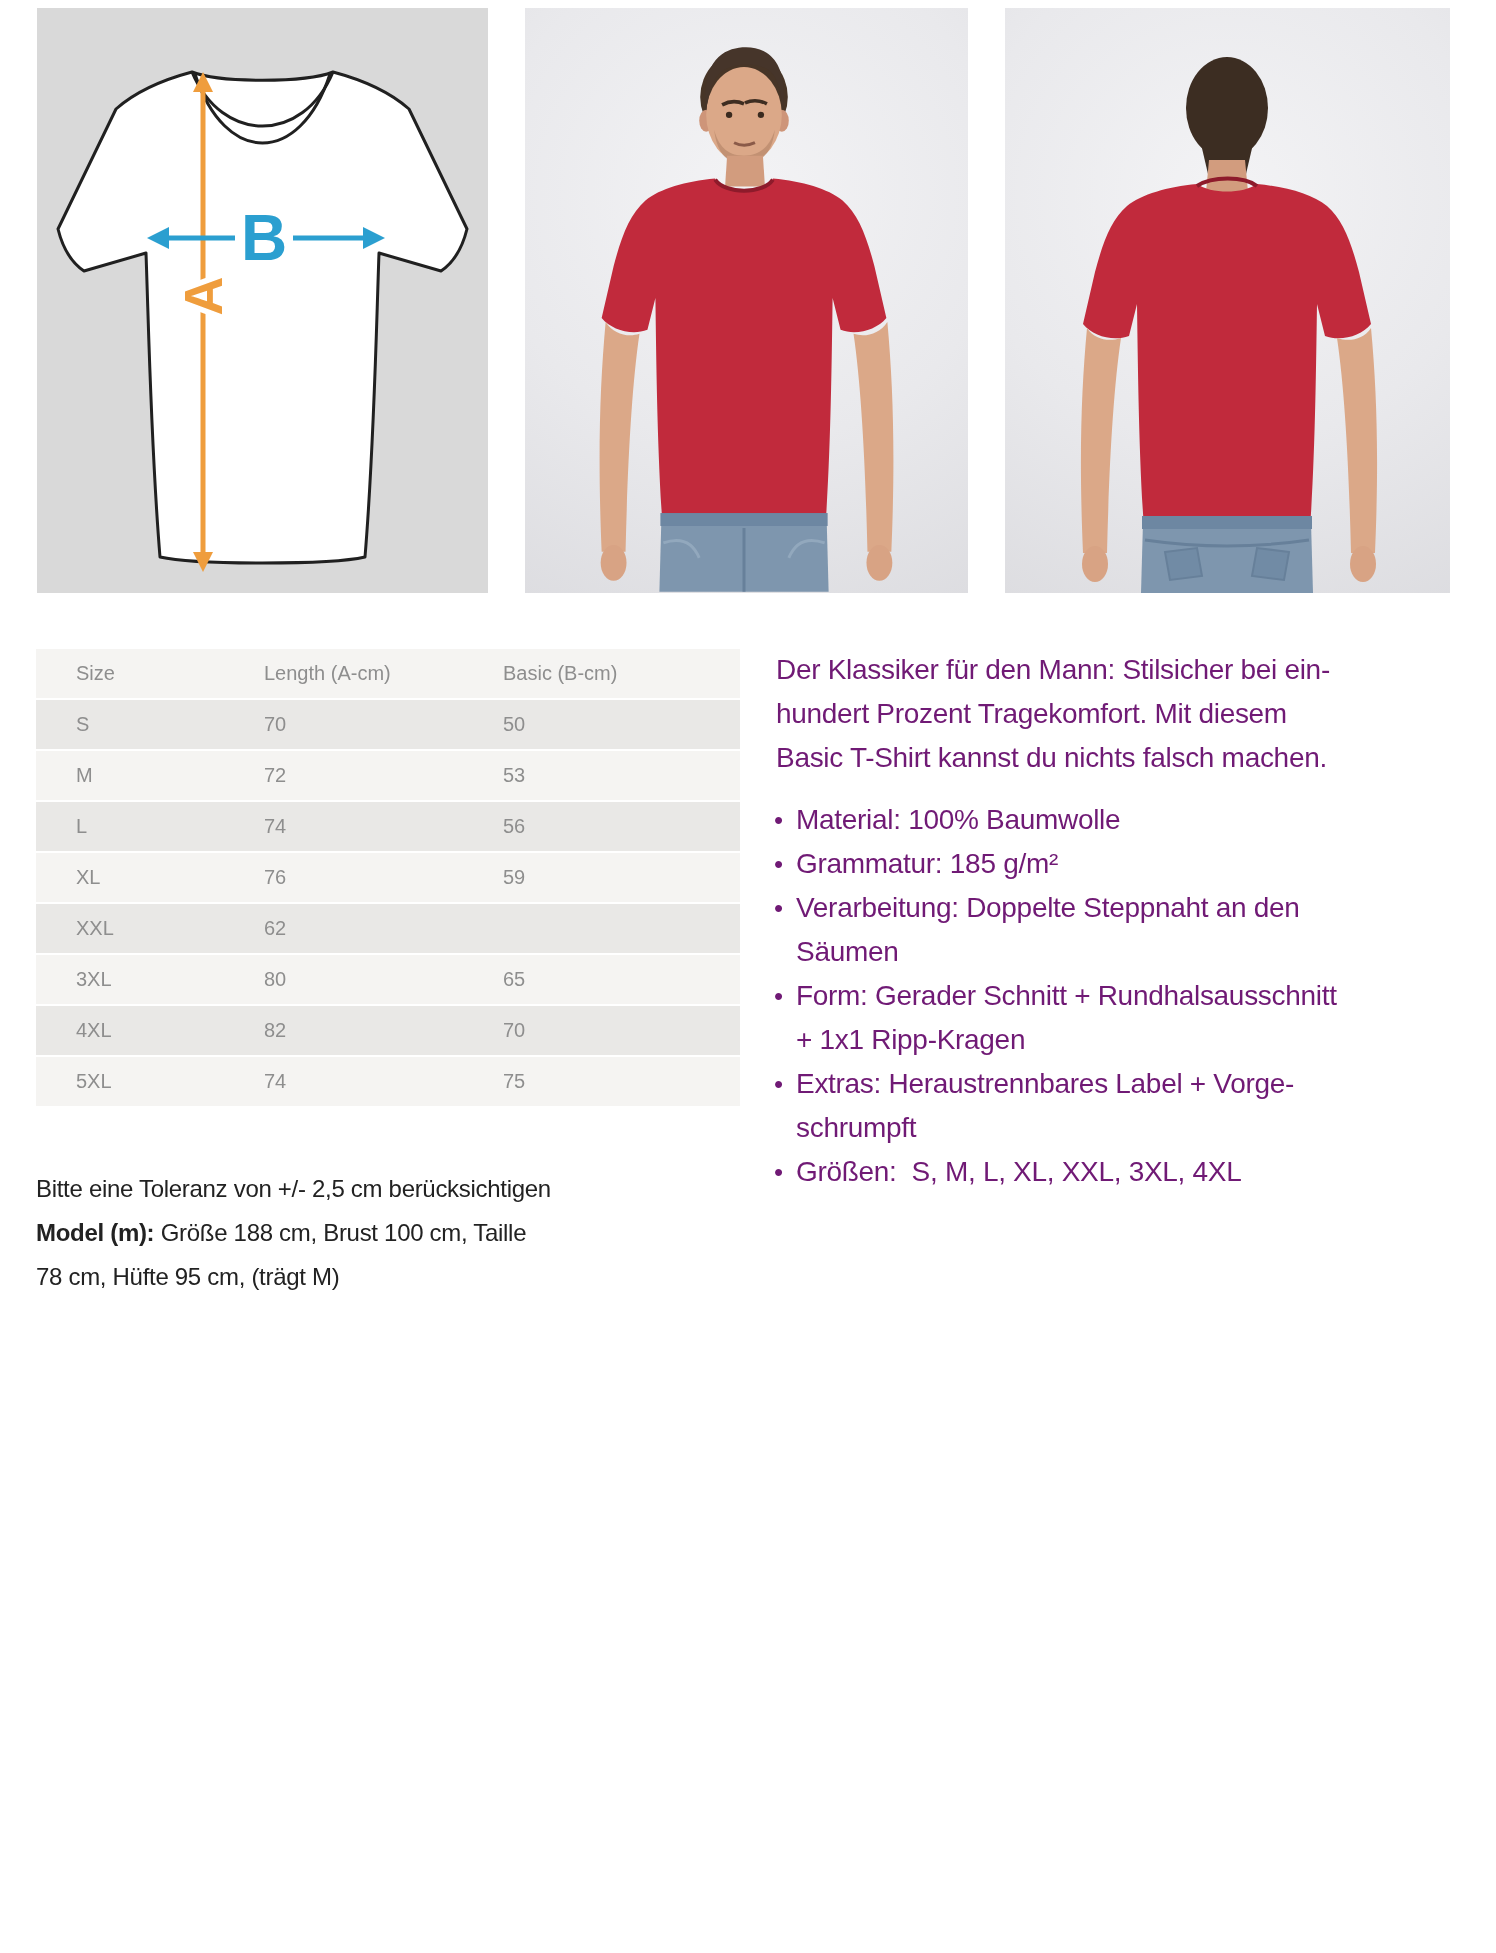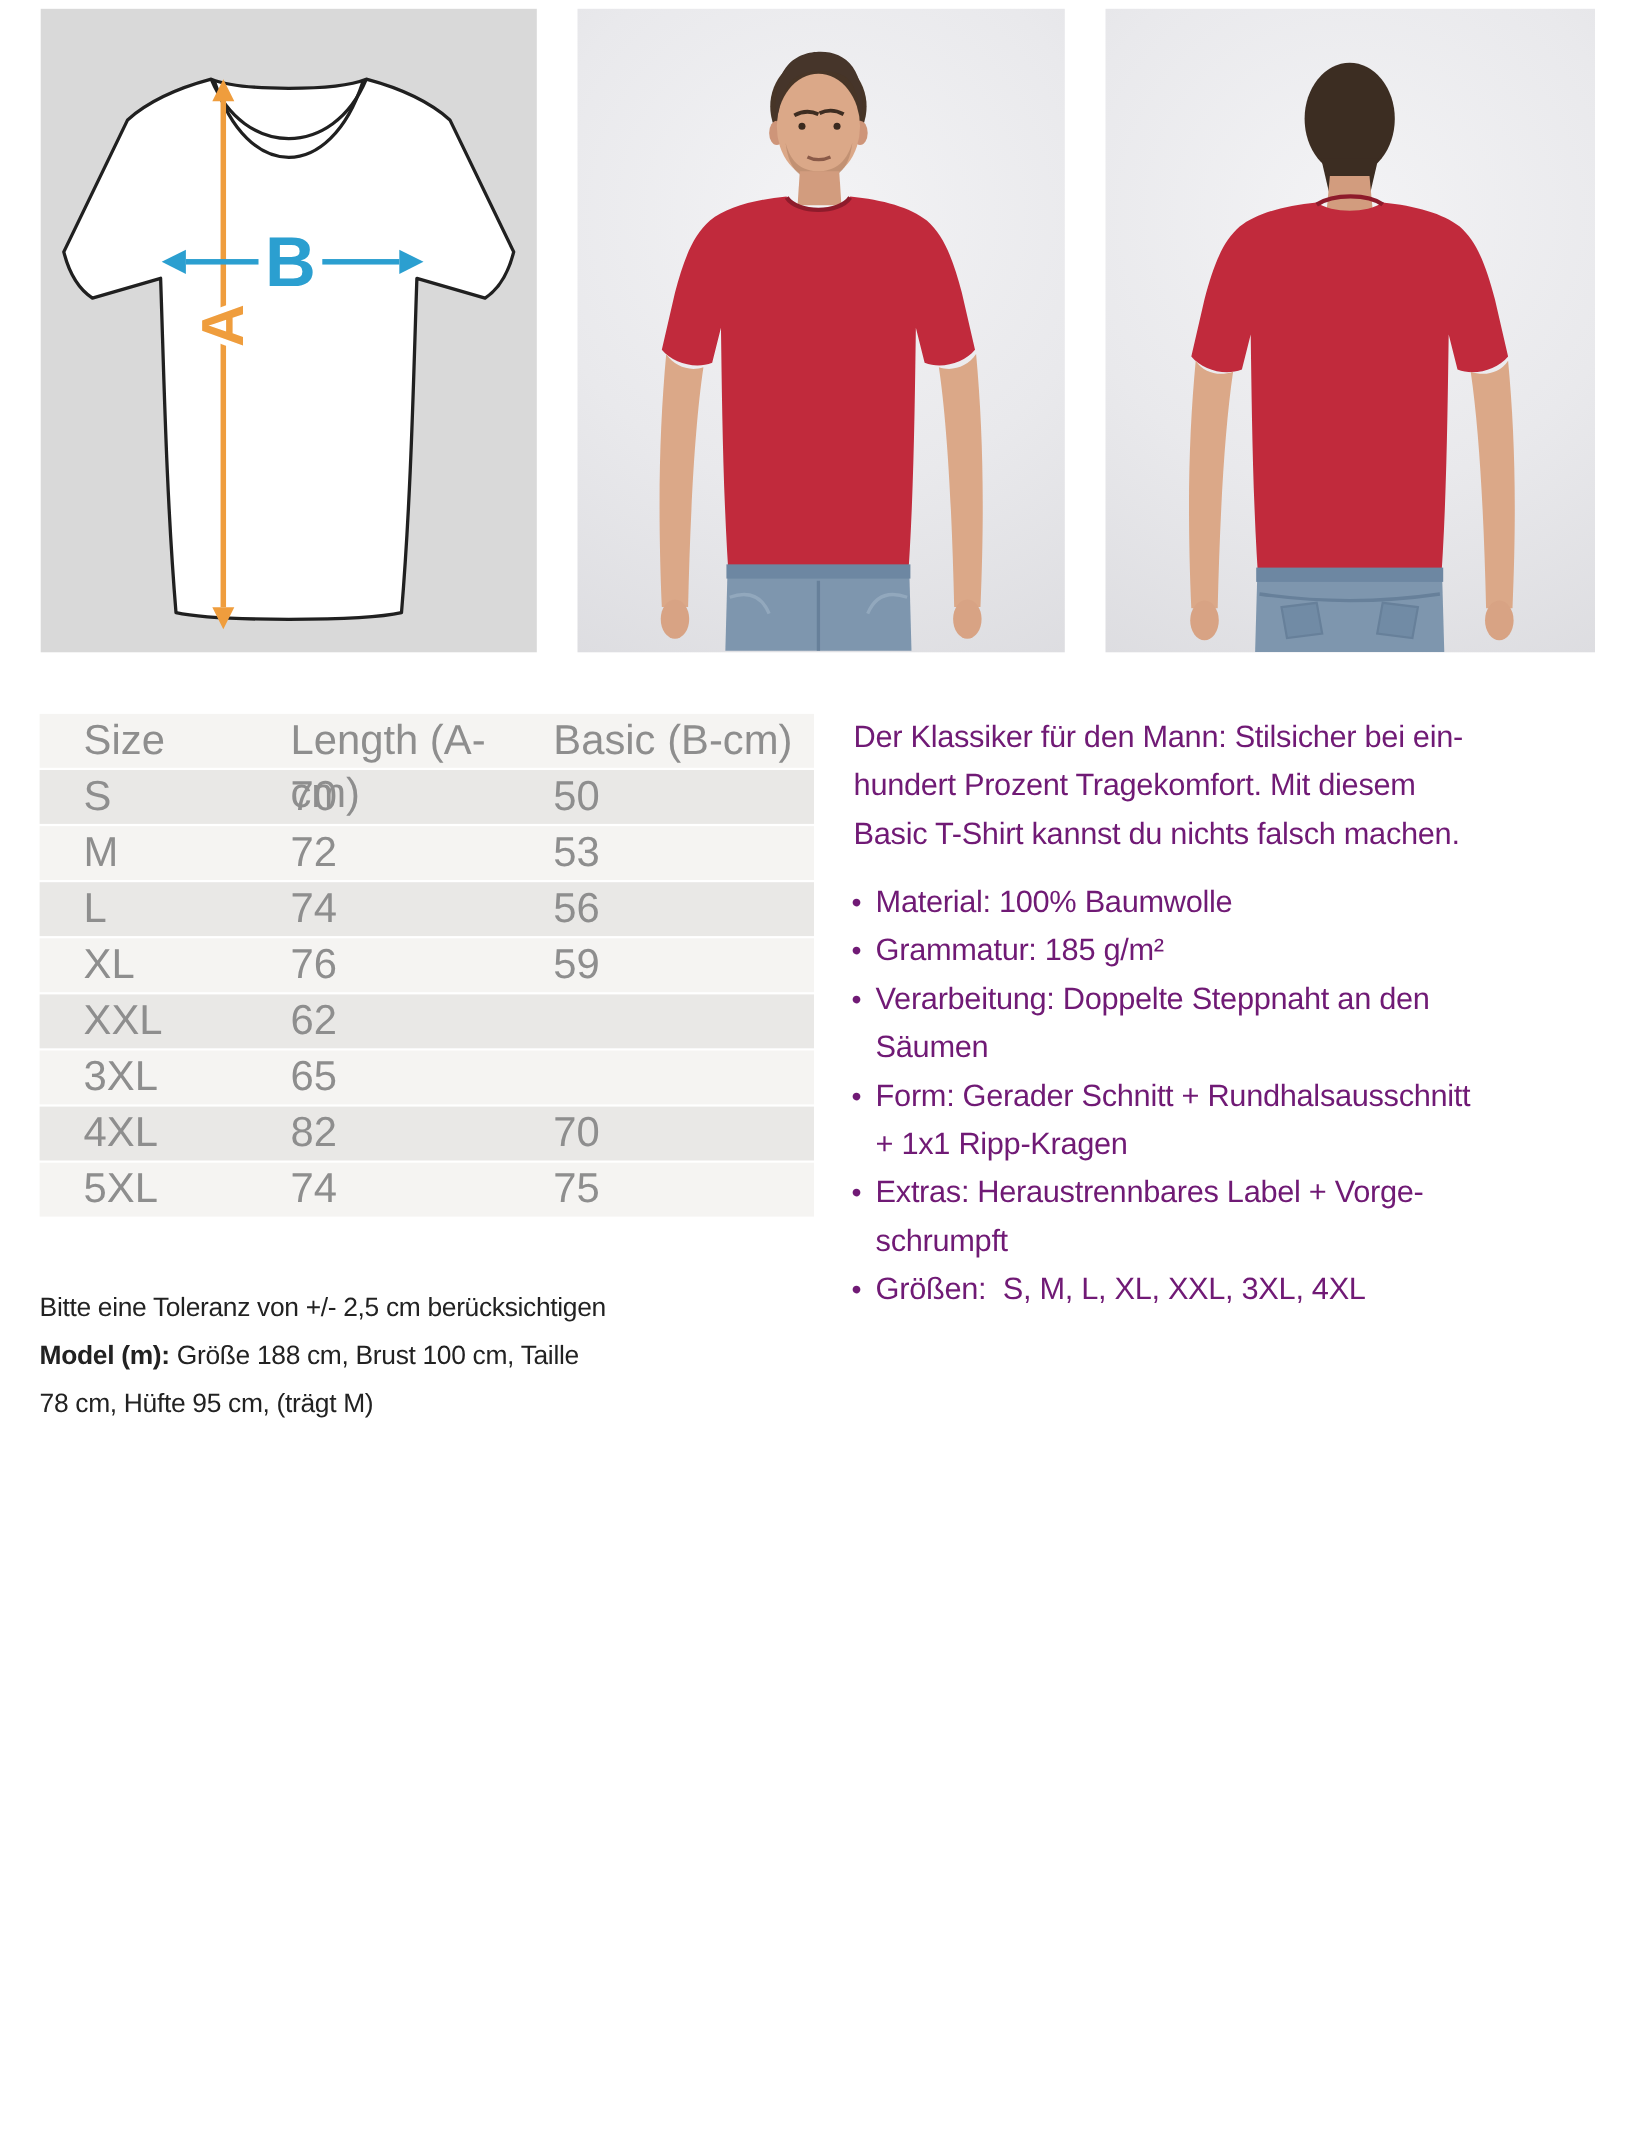--- a/index.html
+++ b/index.html
@@ -9,21 +9,21 @@
   }
   
   .panel{position:absolute;top:8px;height:585px;overflow:hidden;}
   .panel-diagram{left:37px;width:451px;background:#d9d9d9;}
   .panel-photo{background:radial-gradient(130% 95% at 50% 32%, #f3f3f5 0%, #e9e9ec 45%, #d7d7db 100%);}
   .panel-front{left:525px;width:443px;}
   .panel-back{left:1005px;width:445px;}
   .panel svg{position:absolute;inset:0;width:100%;height:100%;display:block;}
 
   
-  .size-table{position:absolute;left:36px;top:649px;width:704px;font-size:38px;color:#8e8e8e;}
+  .size-table{position:absolute;left:36px;top:649px;width:704px;font-size:20px;color:#8e8e8e;}
   .trow{display:grid;grid-template-columns:228px 239px 1fr;height:49px;line-height:49px;margin-bottom:2px;}
   .trow .tcell:first-child{padding-left:40px;}
   .trow.head{background:#f5f4f2;}
   .trow.dark{background:#e9e8e6;}
   .trow.light{background:#f5f4f2;}
 
   
   .desc{position:absolute;left:776px;top:648px;width:660px;font-size:28px;line-height:44px;letter-spacing:-0.3px;color:#701a75;}
   .iline{white-space:pre;}
   .blist{margin-top:18px;}
@@ -156,20 +156,21 @@
           <div class="tcell">XL</div>
           <div class="tcell">76</div>
           <div class="tcell">59</div>
         </div>
         <div class="trow dark">
           <div class="tcell">XXL</div>
           <div class="tcell">62</div>
         </div>
         <div class="trow light">
           <div class="tcell">3XL</div>
+          <div class="tcell">80</div>
           <div class="tcell">65</div>
         </div>
         <div class="trow dark">
           <div class="tcell">4XL</div>
           <div class="tcell">82</div>
           <div class="tcell">70</div>
         </div>
         <div class="trow light">
           <div class="tcell">5XL</div>
           <div class="tcell">74</div>

